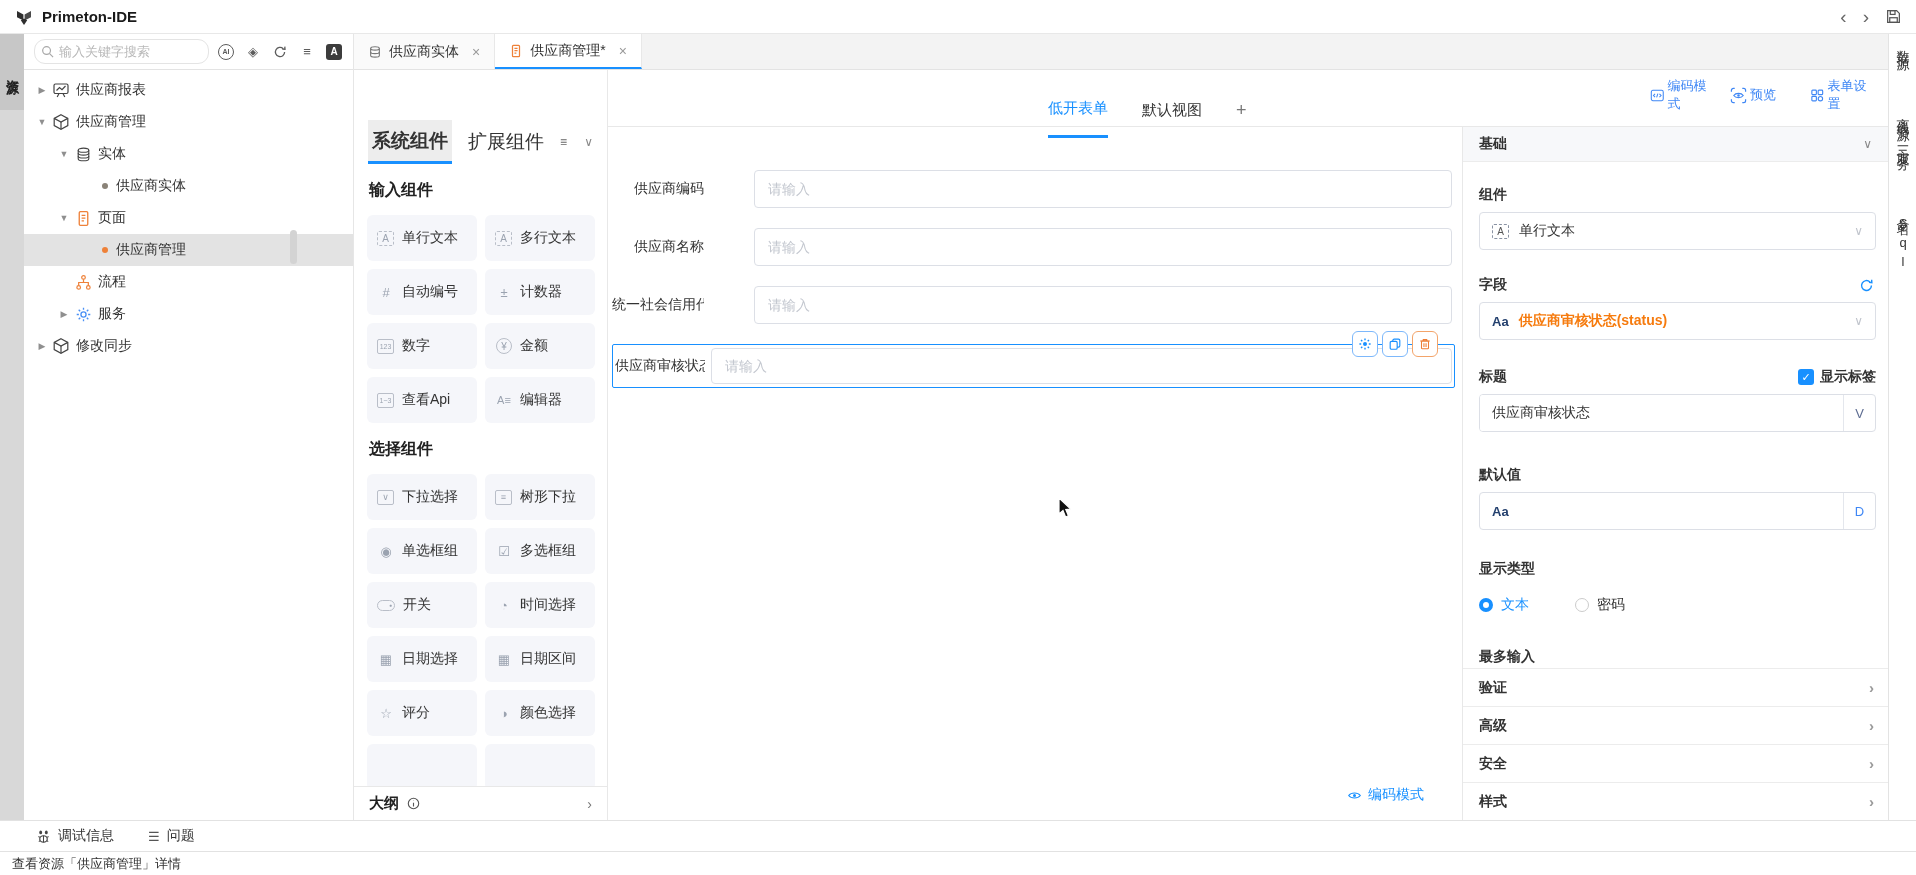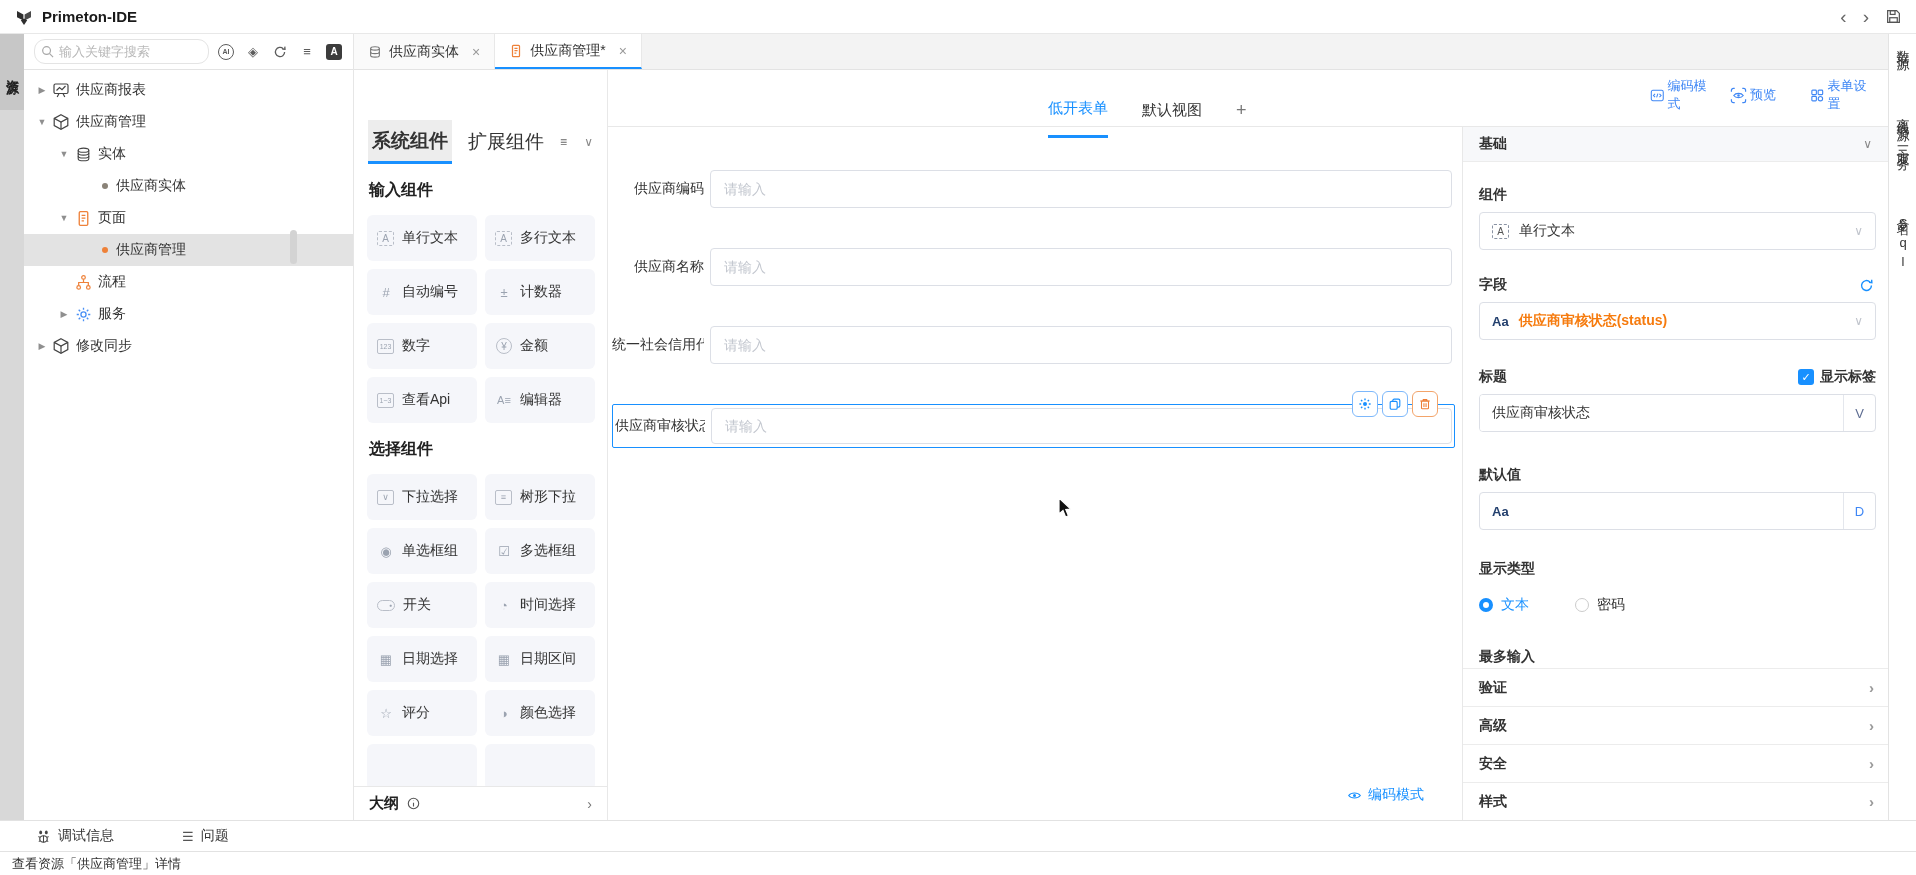--- a/index.html
+++ b/index.html
@@ -77,21 +77,21 @@
   .canvas-head { height:57px; border-bottom:1px solid #e8e8e8; position:relative; background:#fff; }
   .vtabs { position:absolute; left:440px; top:12px; height:100%; display:flex; align-items:center; gap:34px; }
   .vtab { height:100%; display:flex; align-items:center; font-size:15px; color:#333; cursor:pointer; }
   .vtab.active { color:#1890ff; border-bottom:3px solid #1890ff; }
   .vtab.plus { color:#777; font-size:18px; }
   .head-actions { position:absolute; right:16px; top:7px; display:flex; gap:18px; }
   .haction { width:62px; display:flex; align-items:center; gap:3px; color:#3f87f5; font-size:13px; cursor:pointer; }
 
   .work-row { flex:1; display:flex; min-height:0; }
   .canvas { flex:1; position:relative; padding:43px 10px 0 4px; }
-  .frow { display:flex; align-items:center; margin-bottom:40px; }
+  .frow { display:flex; align-items:center; margin-bottom:20px;gap:44px; }
   .flabel { width:92px; flex:none; text-align:right; font-size:14px; color:#333; margin-right:6px; overflow:hidden; white-space:nowrap; }
   .flabel.clip { text-align:left; }
   .finput { flex:1; height:38px; border:1px solid #dcdfe6; border-radius:4px; padding:0 13px; font-size:14px; color:#333; outline:none; background:#fff; font-family:inherit; }
   .finput::placeholder { color:#c3c7cf; }
   .selwrap { position:relative; border:1px solid #1890ff; border-radius:2px; display:flex; align-items:center; padding:3px 2px; margin-right:-3px; }
   .selwrap .finput { height:36px; }
   .selwrap .flabel { width:90px; }
   .selicons { position:absolute; top:-14px; right:16px; display:flex; gap:4px; }
   .sbtn { width:26px; height:26px; border-radius:6px; background:#fff; display:flex; align-items:center; justify-content:center; cursor:pointer; }
   .sbtn.blue { border:1px solid #7db8fb; }
@@ -130,21 +130,21 @@
   .psection .chev { margin-left:auto; color:#999; font-size:15px; }
   .refresh-ic { margin-left:auto; margin-right:2px; cursor:pointer; }
 
   
   .rightbar { width:28px; border-left:1px solid #e3e3e3; background:#fff; display:flex; flex-direction:column; align-items:center; }
   .ritem { writing-mode:vertical-lr; text-orientation:upright; font-size:13px; color:#333; letter-spacing:4px; cursor:pointer; }
   .ritem:nth-child(1){ margin-top:6px; } .ritem:nth-child(2){ margin-top:55px; }
   .ritem:nth-child(3){ margin-top:12px; } .ritem:nth-child(4){ margin-top:57px; }
 
   
-  .bottombar { height:31px; border-top:1px solid #e2e2e2; display:flex; align-items:center; padding-left:36px; gap:68px; background:#fff; }
+  .bottombar { height:31px; border-top:1px solid #e2e2e2; display:flex; align-items:center; padding-left:36px; gap:34px; background:#fff; }
   .bitem { display:flex; align-items:center; gap:7px; font-size:14px; color:#333; cursor:pointer; }
   .statusbar { height:24px; border-top:1px solid #e2e2e2; display:flex; align-items:center; padding-left:12px; font-size:13px; color:#333; background:#fff; }
 
   svg { display:block; }
 </style>
 </head>
 <body>
 
 <div class="app">
 

